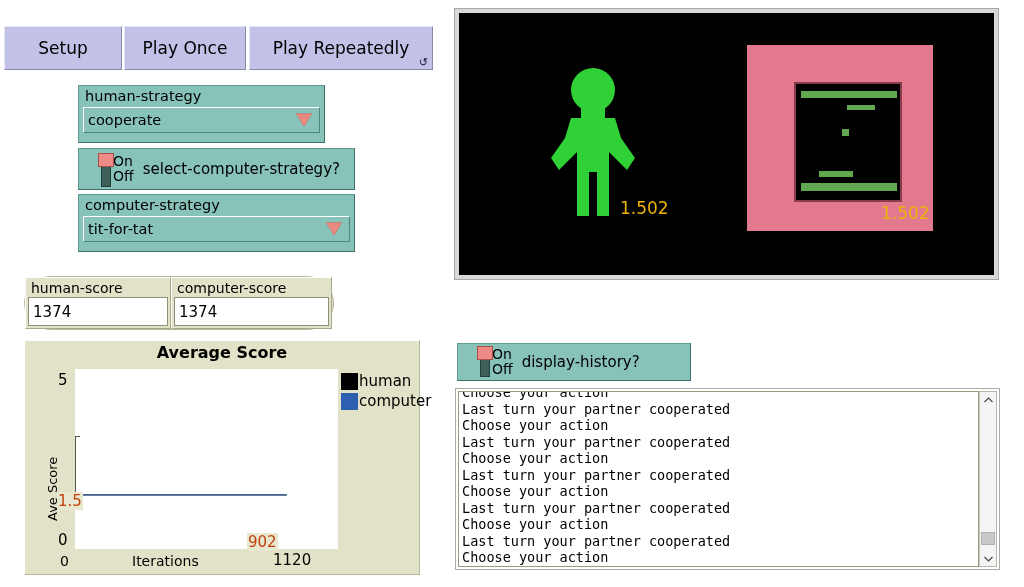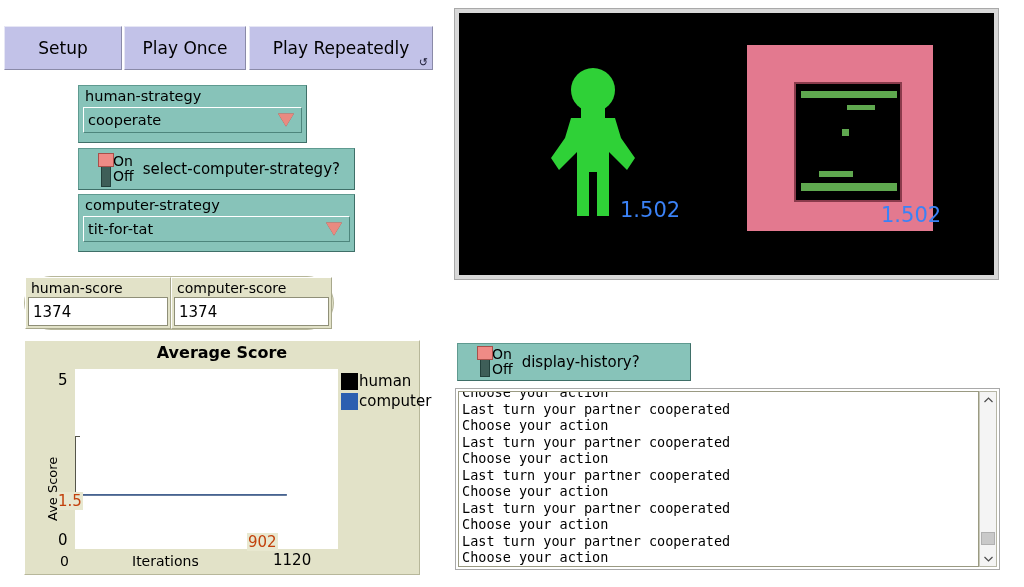--- a/index.html
+++ b/index.html
@@ -251,22 +251,22 @@
   }
   .nl-view {
     width: 100%;
     height: 100%;
     background: #000000;
     position: relative;
     overflow: hidden;
   }
   .agent-label {
     position: absolute;
-    color: #3b82f6;
-    font-size: 21px;
+    color: #eab308;
+    font-size: 17px;
     font-family: "DejaVu Sans", sans-serif;
     line-height: 1;
     white-space: nowrap;
   }
 
   
   .nl-output-wrap {
     background: #ffffff;
     border: 1px solid #a9a9a9;
     padding: 2px;
@@ -328,21 +328,21 @@
 
 <div class="abs nl-button" style="left:124px; top:26px; width:122px; height:44px;">
   <span class="blabel">Play Once</span>
 </div>
 
 <div class="abs nl-button" style="left:249px; top:26px; width:184px; height:44px;">
   <span class="blabel">Play Repeatedly</span>
   <span class="forever-glyph">↺</span>
 </div>
 
-<div class="abs nl-chooser" style="left:78px; top:85px; width:229px; height:58px;">
+<div class="abs nl-chooser" style="left:78px; top:85px; width:247px; height:58px;">
   <div class="ch-label">human-strategy</div>
   <div class="ch-box">
     <span class="ch-value">cooperate</span>
     <span class="tri-down"></span>
   </div>
 </div>
 
 <div class="abs nl-switch" style="left:78px; top:148px; width:277px; height:42px;">
   <div class="sw-knob">
     <div class="sw-stem"></div>

